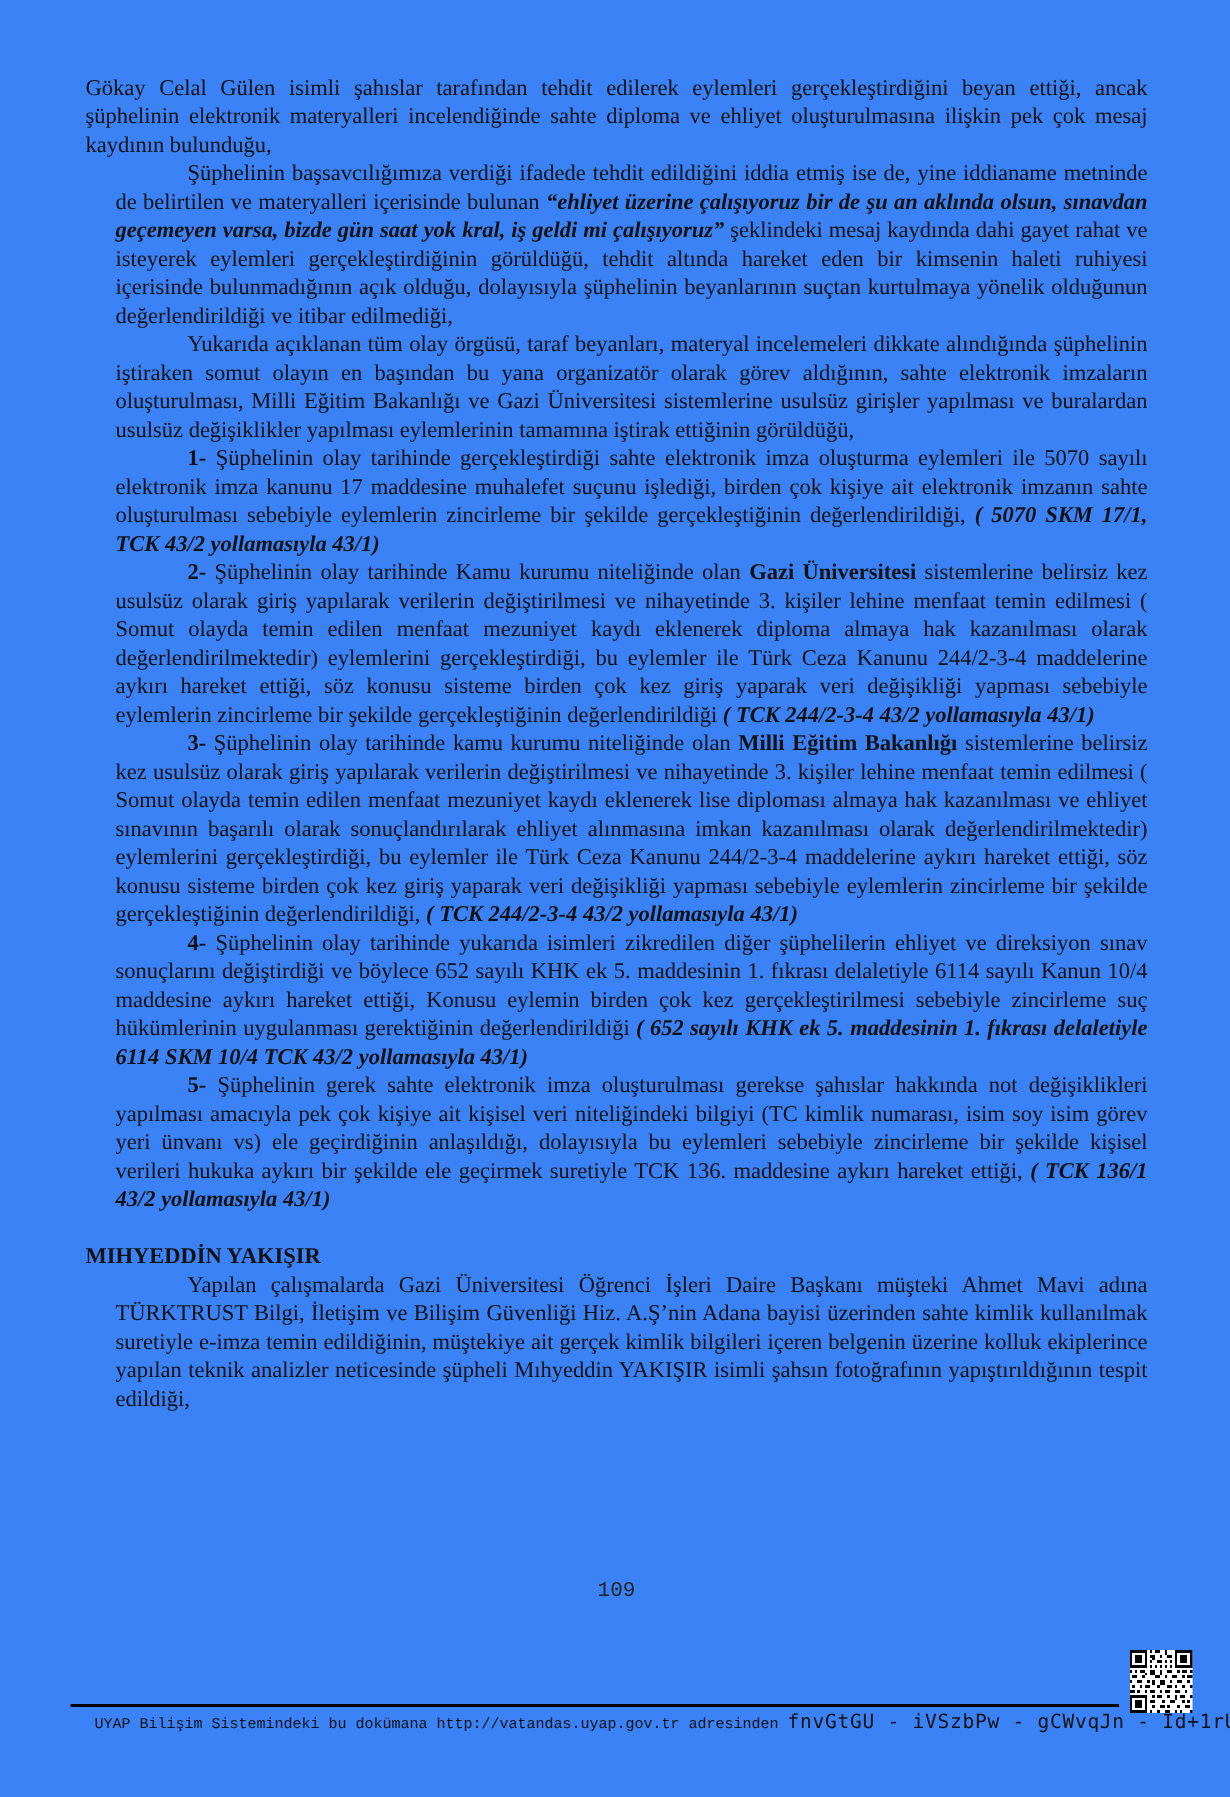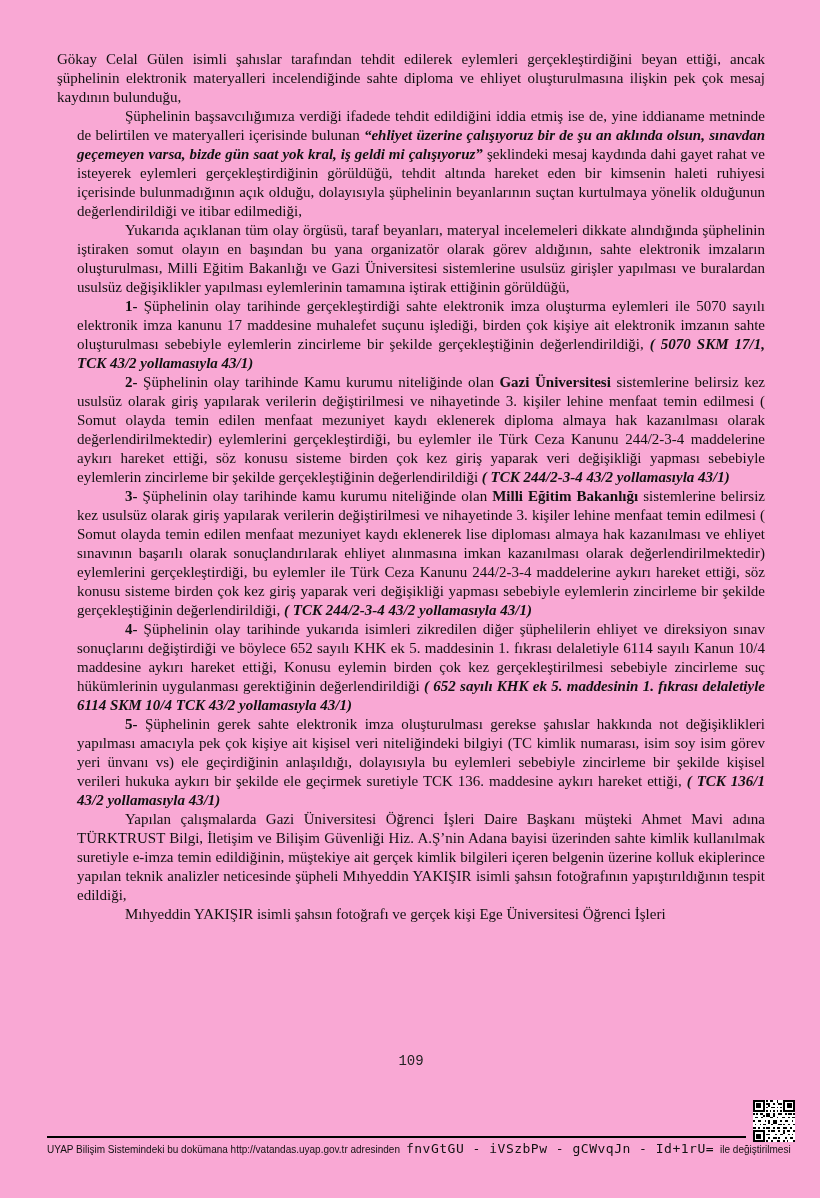--- a/index.html
+++ b/index.html
@@ -1,19 +1,19 @@
 <!DOCTYPE html>
 <html><head>
 <meta charset="utf-8">
 <style>
   html,body{margin:0;padding:0;background:#ffffff;}
   .page{
     position:relative;
     width:820px;height:1198px;
-    background:#f9a8d4;
+    background:#3b82f6;
     overflow:hidden;
     font-family:"Liberation Serif", serif;
     color:#111;
   }
   .content{
     position:absolute;
     top:50px;left:57px;width:708px;
     font-size:15px;line-height:19px;
     text-align:justify;
   }
@@ -36,44 +36,44 @@
   .footer-rule{
     position:absolute;top:1136px;left:47px;width:699px;height:2px;
     background:#000;
   }
   .footer{
     position:absolute;top:1141px;left:47px;width:700px;
     display:flex;align-items:baseline;gap:6px;
     white-space:nowrap;
   }
   .footer-small{
-    font-family:Liberation Sans, sans-serif;
-    font-size:10px;color:#111;
+    font-family:Liberation Mono, monospace;
+    font-size:10px;color:#111;margin-left:16px;
   }
   .footer-code{
     font-family:"DejaVu Sans Mono", monospace;
     font-size:13px;color:#111;letter-spacing:0.5px;
   }
 </style>
 </head>
 <body>
 
 <div class="page">
 
   <div class="content">
       <p class="para"><span>Gökay Celal Gülen isimli şahıslar tarafından tehdit edilerek eylemleri gerçekleştirdiğini beyan ettiği, ancak şüphelinin elektronik materyalleri incelendiğinde sahte diploma ve ehliyet oluşturulmasına ilişkin pek çok mesaj kaydının bulunduğu,</span></p>
       <p class="para indent"><span>Şüphelinin başsavcılığımıza verdiği ifadede tehdit edildiğini iddia etmiş ise de, yine iddianame metninde de belirtilen ve materyalleri içerisinde bulunan </span><span class="run-bi">“ehliyet üzerine çalışıyoruz bir de şu an aklında olsun, sınavdan geçemeyen varsa, bizde gün saat yok kral, iş geldi mi çalışıyoruz”</span><span> şeklindeki mesaj kaydında dahi gayet rahat ve isteyerek eylemleri gerçekleştirdiğinin görüldüğü, tehdit altında hareket eden bir kimsenin haleti ruhiyesi içerisinde bulunmadığının açık olduğu, dolayısıyla şüphelinin beyanlarının suçtan kurtulmaya yönelik olduğunun değerlendirildiği ve itibar edilmediği,</span></p>
       <p class="para indent"><span>Yukarıda açıklanan tüm olay örgüsü, taraf beyanları, materyal incelemeleri dikkate alındığında şüphelinin iştiraken somut olayın en başından bu yana organizatör olarak görev aldığının, sahte elektronik imzaların oluşturulması, Milli Eğitim Bakanlığı ve Gazi Üniversitesi sistemlerine usulsüz girişler yapılması ve buralardan usulsüz değişiklikler yapılması eylemlerinin tamamına iştirak ettiğinin görüldüğü,</span></p>
       <p class="para indent"><span class="run-b">1-</span><span> Şüphelinin olay tarihinde gerçekleştirdiği sahte elektronik imza oluşturma eylemleri ile 5070 sayılı elektronik imza kanunu 17 maddesine muhalefet suçunu işlediği, birden çok kişiye ait elektronik imzanın sahte oluşturulması sebebiyle eylemlerin zincirleme bir şekilde gerçekleştiğinin değerlendirildiği, </span><span class="run-bi">( 5070 SKM 17/1, TCK 43/2 yollamasıyla 43/1)</span></p>
       <p class="para indent"><span class="run-b">2-</span><span> Şüphelinin olay tarihinde Kamu kurumu niteliğinde olan </span><span class="run-b">Gazi Üniversitesi</span><span> sistemlerine belirsiz kez usulsüz olarak giriş yapılarak verilerin değiştirilmesi ve nihayetinde </span><span class="run-i">3. kişiler lehine menfaat</span><span> temin edilmesi </span><span class="run-i">( Somut olayda temin edilen menfaat mezuniyet kaydı eklenerek diploma almaya hak kazanılması olarak değerlendirilmektedir)</span><span> eylemlerini gerçekleştirdiği, bu eylemler ile Türk Ceza Kanunu 244/2-3-4 maddelerine aykırı hareket ettiği, söz konusu sisteme birden çok kez giriş yaparak veri değişikliği yapması sebebiyle eylemlerin zincirleme bir şekilde gerçekleştiğinin değerlendirildiği </span><span class="run-bi">( TCK 244/2-3-4 43/2 yollamasıyla 43/1)</span></p>
       <p class="para indent"><span class="run-b">3-</span><span> Şüphelinin olay tarihinde kamu kurumu niteliğinde olan </span><span class="run-b">Milli Eğitim Bakanlığı</span><span> sistemlerine belirsiz kez usulsüz olarak giriş yapılarak verilerin değiştirilmesi ve nihayetinde 3. kişiler lehine menfaat temin edilmesi </span><span class="run-i">( Somut olayda temin edilen menfaat mezuniyet kaydı</span><span> eklenerek </span><span class="run-i">lise diploması almaya hak kazanılması ve ehliyet sınavının başarılı olarak sonuçlandırılarak ehliyet alınmasına imkan kazanılması olarak değerlendirilmektedir)</span><span> eylemlerini gerçekleştirdiği, bu eylemler ile Türk Ceza Kanunu 244/2-3-4 maddelerine aykırı hareket ettiği, söz konusu sisteme birden çok kez giriş yaparak </span><span class="run-i">veri</span><span> değişikliği yapması sebebiyle eylemlerin zincirleme bir şekilde gerçekleştiğinin değerlendirildiği, </span><span class="run-bi">( TCK 244/2-3-4 43/2 yollamasıyla 43/1)</span></p>
       <p class="para indent"><span class="run-b">4-</span><span> Şüphelinin olay tarihinde yukarıda isimleri zikredilen diğer şüphelilerin ehliyet ve direksiyon sınav sonuçlarını değiştirdiği ve böylece 652 sayılı KHK ek 5. maddesinin 1. fıkrası delaletiyle 6114 sayılı Kanun 10/4 maddesine aykırı hareket ettiği, Konusu eylemin birden çok kez gerçekleştirilmesi sebebiyle zincirleme suç hükümlerinin uygulanması gerektiğinin değerlendirildiği </span><span class="run-bi">( 652 sayılı KHK ek 5. maddesinin 1. fıkrası delaletiyle 6114 SKM 10/4 TCK 43/2 yollamasıyla 43/1)</span></p>
       <p class="para indent"><span class="run-b">5-</span><span> Şüphelinin gerek sahte elektronik imza oluşturulması gerekse şahıslar hakkında not değişiklikleri yapılması amacıyla pek çok kişiye ait kişisel veri niteliğindeki bilgiyi (TC kimlik numarası, isim soy isim görev yeri ünvanı vs) ele geçirdiğinin anlaşıldığı, dolayısıyla bu eylemleri sebebiyle zincirleme bir şekilde kişisel verileri hukuka aykırı bir şekilde ele geçirmek suretiyle TCK 136. maddesine aykırı hareket ettiği, </span><span class="run-bi">( TCK 136/1 43/2 yollamasıyla 43/1)</span></p>
+      <p class="para heading space-before"><span class="run-b">MIHYEDDİN YAKIŞIR</span></p>
       <p class="para indent"><span>Yapılan çalışmalarda Gazi Üniversitesi Öğrenci İşleri Daire Başkanı müşteki Ahmet Mavi adına TÜRKTRUST Bilgi, İletişim ve Bilişim Güvenliği Hiz. A.Ş’nin Adana bayisi üzerinden sahte kimlik kullanılmak suretiyle e-imza temin edildiğinin, müştekiye ait gerçek kimlik bilgileri içeren belgenin üzerine kolluk ekiplerince yapılan teknik analizler neticesinde şüpheli Mıhyeddin YAKIŞIR isimli şahsın fotoğrafının yapıştırıldığının tespit edildiği,</span></p>
-      <p class="para indent"><span>Mıhyeddin YAKIŞIR isimli şahsın fotoğrafı ve gerçek kişi Ege Üniversitesi Öğrenci İşleri</span></p>
     </div>
 
   <div class="page-number">109</div>
 
   <svg class="qr" viewBox="0 0 25 25" shape-rendering="crispEdges">
     <rect x="0" y="0" width="25" height="25" fill="#fff"></rect>
 
     <rect x="0" y="0" width="7" height="7" fill="#000"></rect>
       <rect x="1" y="1" width="5" height="5" fill="#fff"></rect>
       <rect x="2" y="2" width="3" height="3" fill="#000"></rect>

